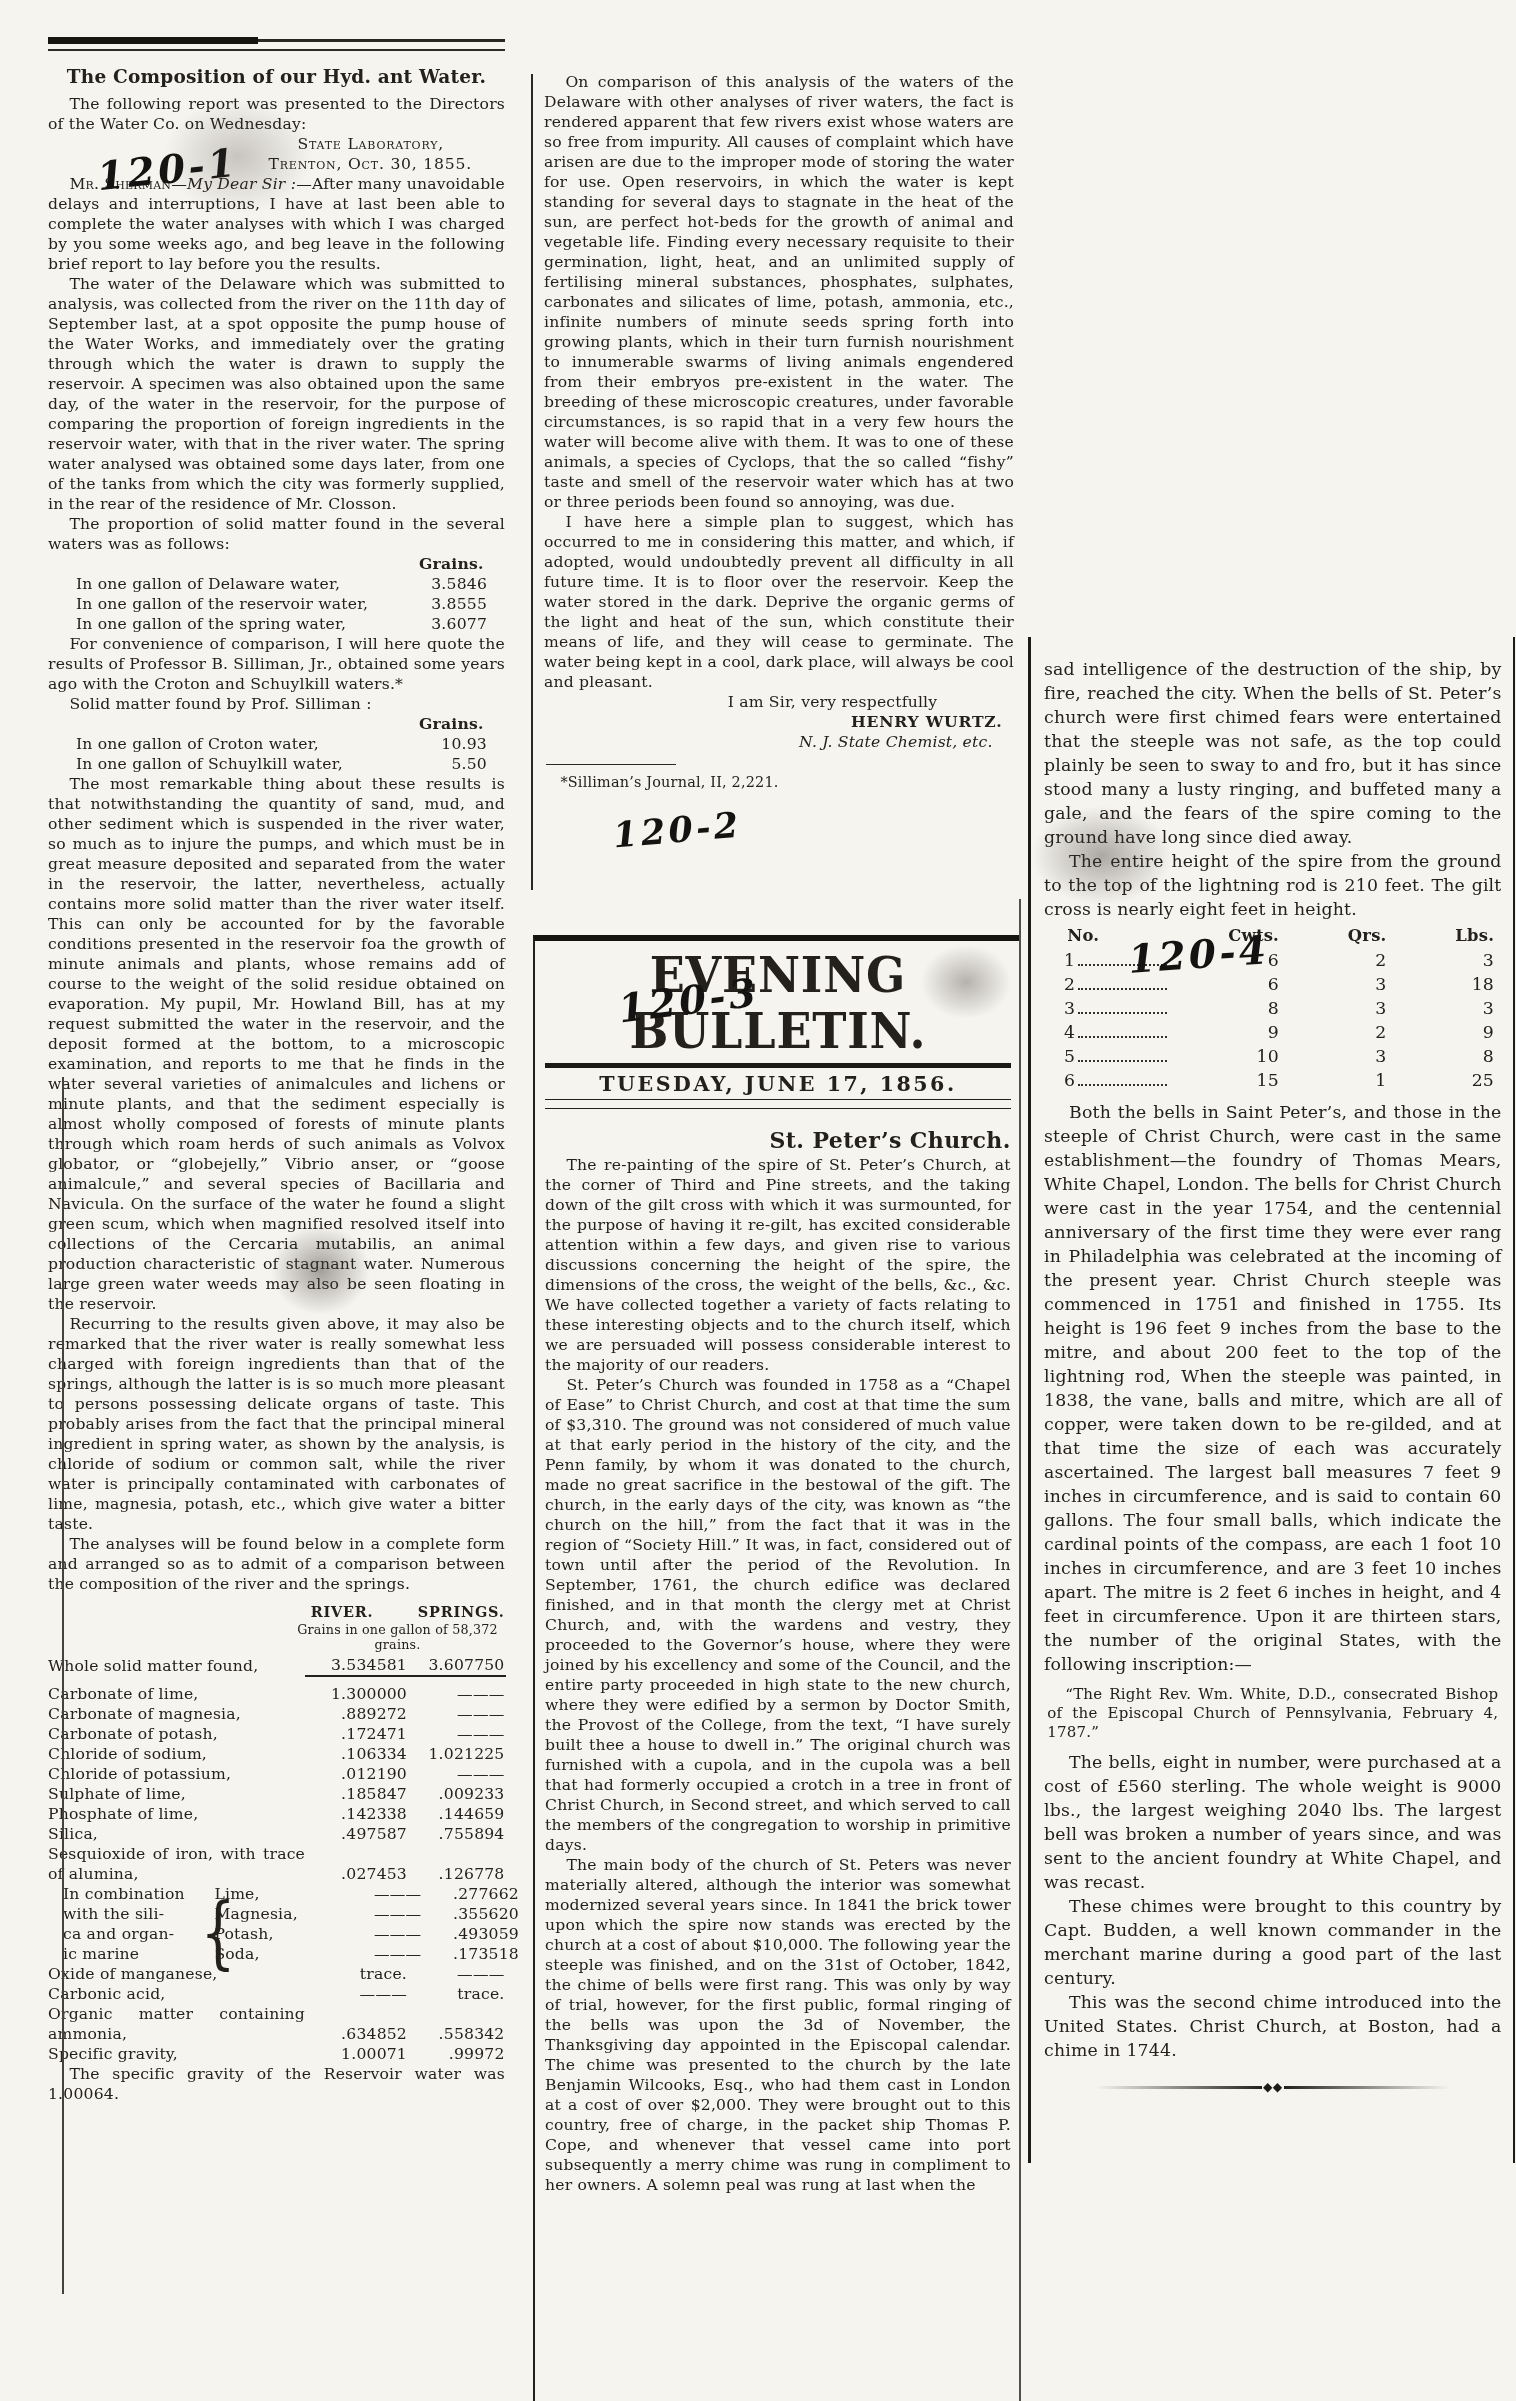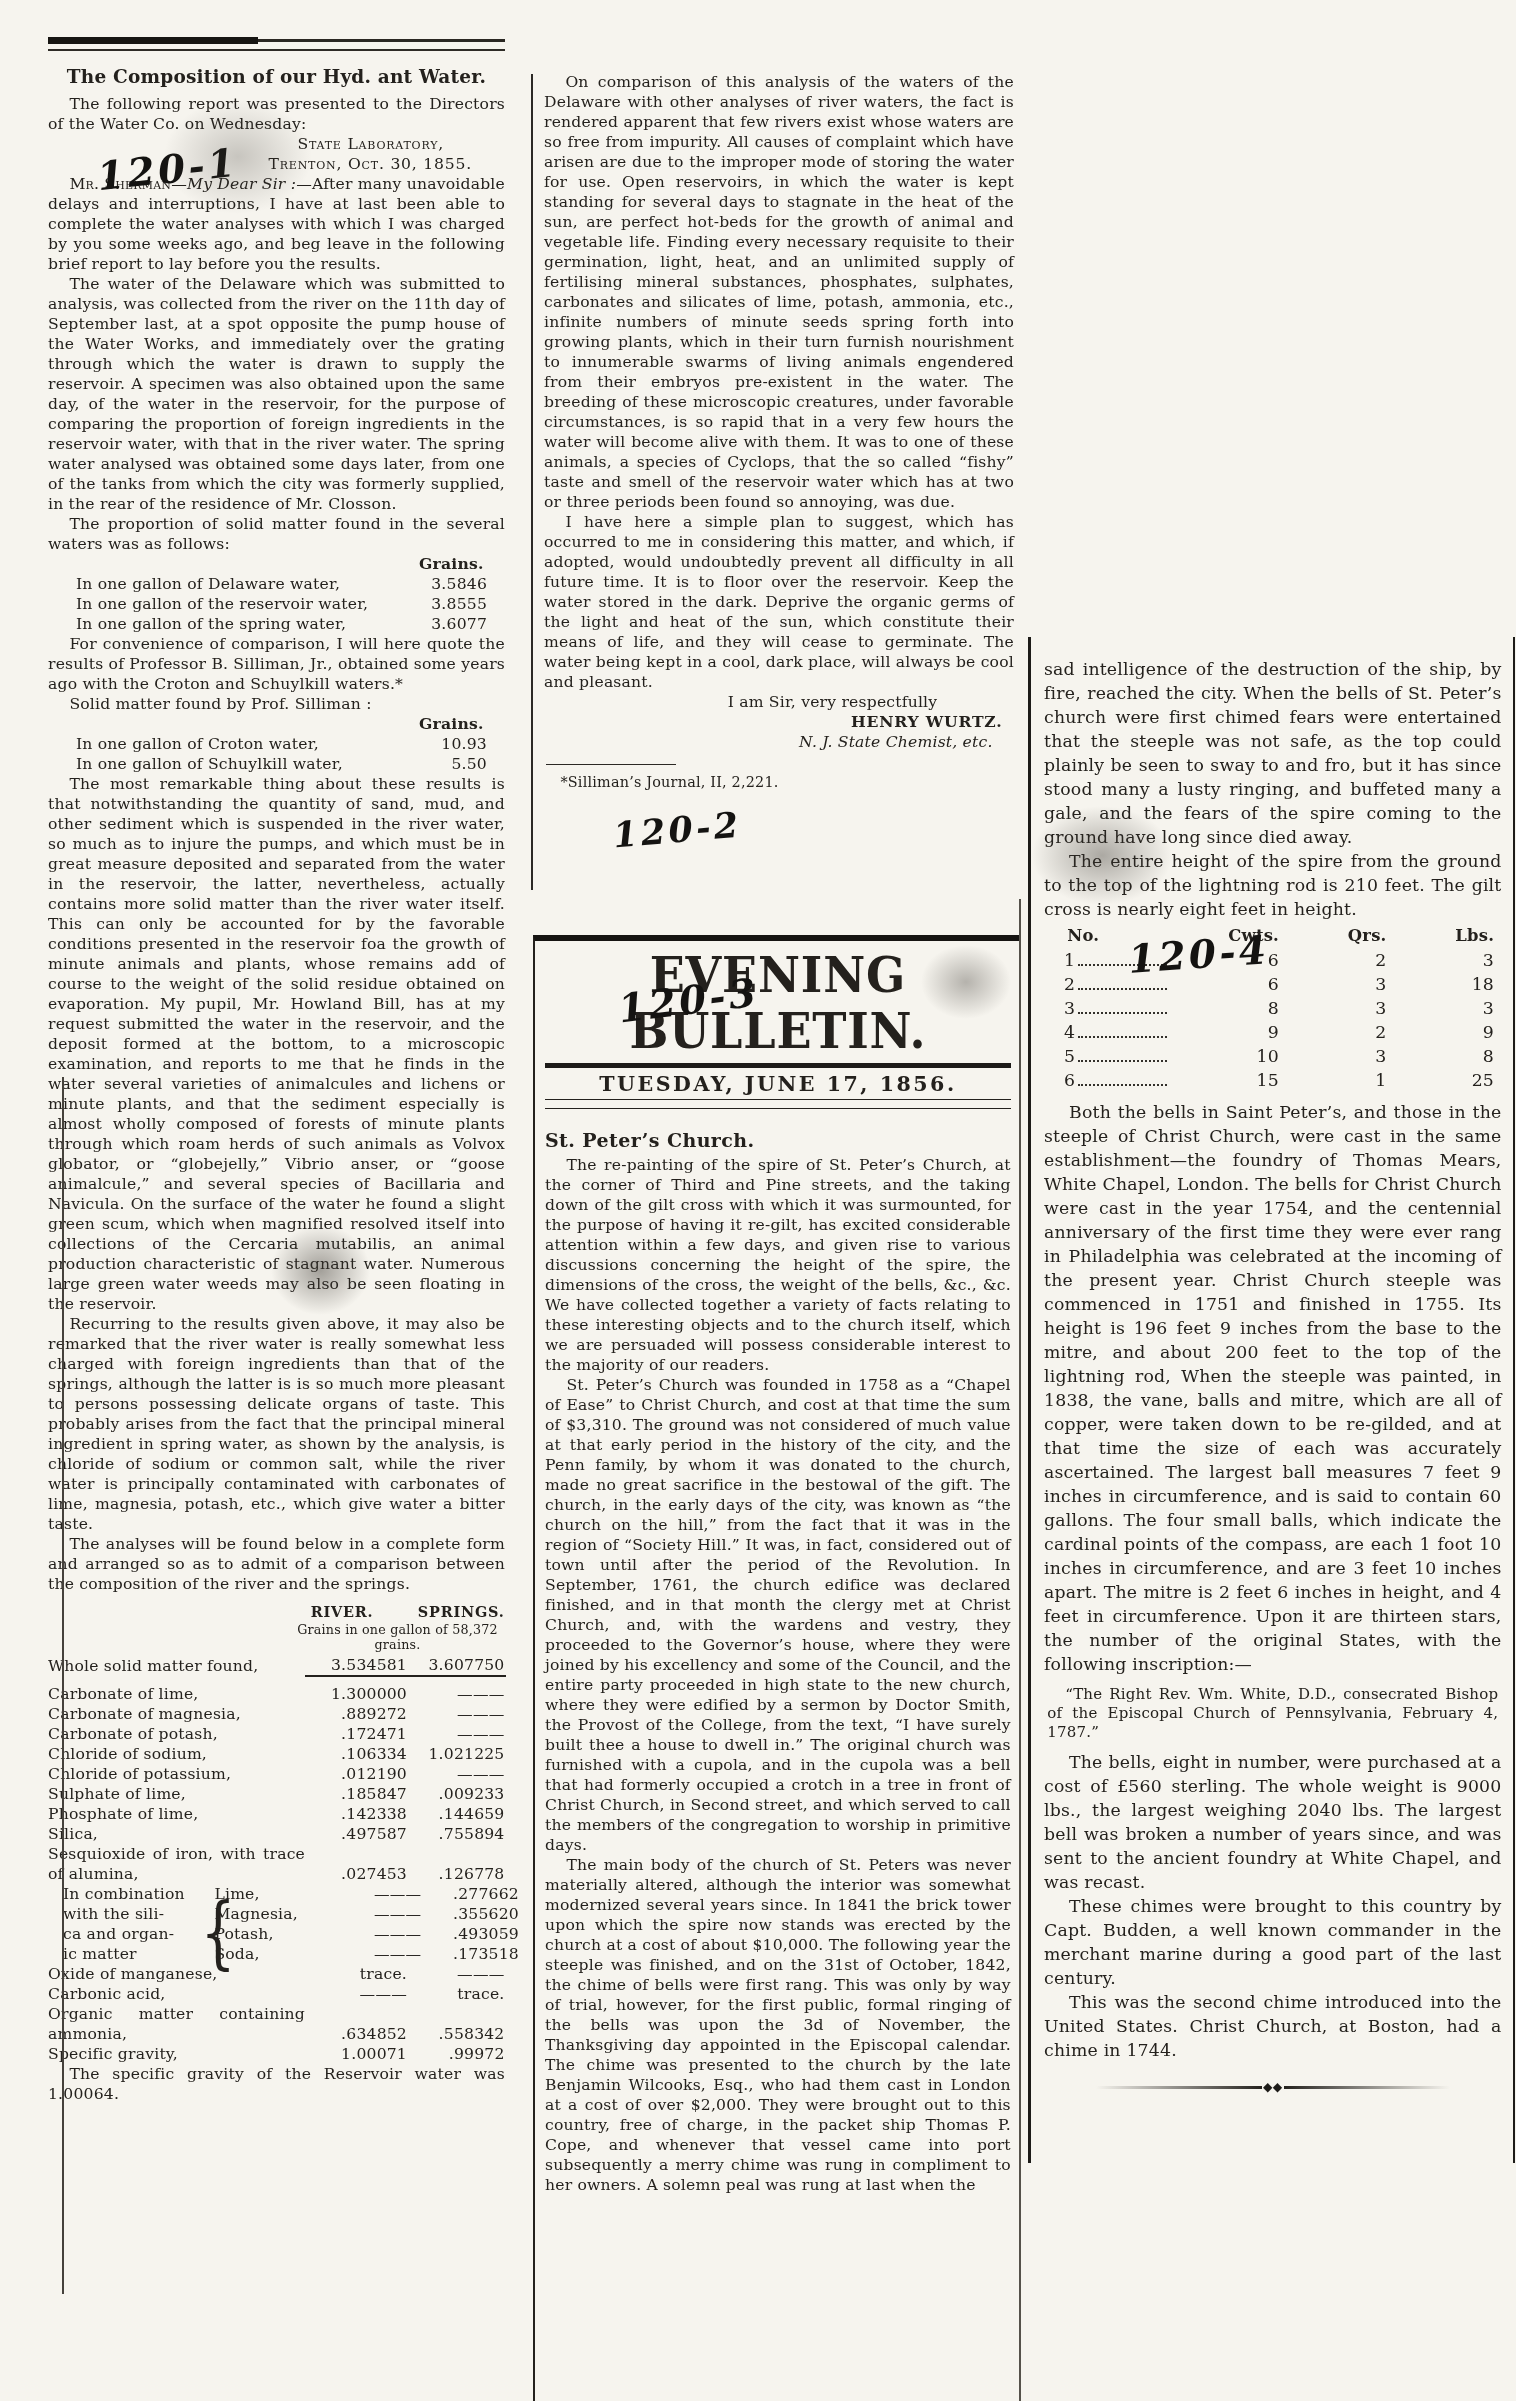--- a/index.html
+++ b/index.html
@@ -53,21 +53,21 @@
   #bulletin{
     position:absolute;left:533px;top:935px;width:487px;height:1503px;
     border-top:6.6px solid #161411;border-left:2.5px solid #24211d;border-right:1.6px solid #5c574f;
     padding:6.6px 8.2px 0 10px;box-sizing:border-box;overflow:hidden;
     font-size:15.6px;line-height:20px;text-align:justify;letter-spacing:0.2px;
   }
   .masthead{font-size:46px;line-height:53px;font-weight:bold;text-align:center;letter-spacing:0.8px;margin:3.3px 0 6.6px 0;transform:scaleY(1.05);}
   .rule-heavy{height:4.1px;background:#1d1b18;margin:3.3px 0 5px 0;}
   .bull-date{font-size:20.6px;font-weight:bold;text-align:center;letter-spacing:2.5px;margin:6.6px 0 5px 0;}
   .rule-double{height:7.4px;border-top:1.6px solid #24211d;border-bottom:1.6px solid #24211d;margin:1.6px 0 8.2px 0;}
-  .bull-title{font-size:19px;font-weight:bold;text-align:left;margin:21px 0 5px 0;letter-spacing:0.4px;}
+  .bull-title{font-size:22px;font-weight:bold;text-align:right;margin:21px 0 5px 0;letter-spacing:0.4px;}
   
   #right-col{
     position:absolute;left:1028px;top:637px;width:487px;height:1526px;
     border-left:3.3px solid #1d1b18;border-right:2.5px solid #1d1b18;
     padding:20px 11.5px 0 13px;box-sizing:border-box;
     font-size:17.3px;line-height:24px;text-align:justify;letter-spacing:0.2px;
   }
   #right-col p{text-indent:25px;}
   p.cont{text-indent:0 !important;}
   .inscription{font-size:15px;line-height:19px;margin:8.2px 0 8.2px 0;text-indent:18px !important;padding:0 3.3px;}
@@ -246,21 +246,21 @@
         <td class="vr">———</td>
         <td class="vs">.355620</td>
       </tr>
       <tr>
         <td class="ct">ca and organ-</td>
         <td class="ci">Potash,</td>
         <td class="vr">———</td>
         <td class="vs">.493059</td>
       </tr>
       <tr>
-        <td class="ct">ic matter</td>
+        <td class="ct">ic marine</td>
         <td class="ci">Soda,</td>
         <td class="vr">———</td>
         <td class="vs">.173518</td>
       </tr>
     </tbody>
   </table>
 
   <table class="chem">
     <tbody>
   <tr>

